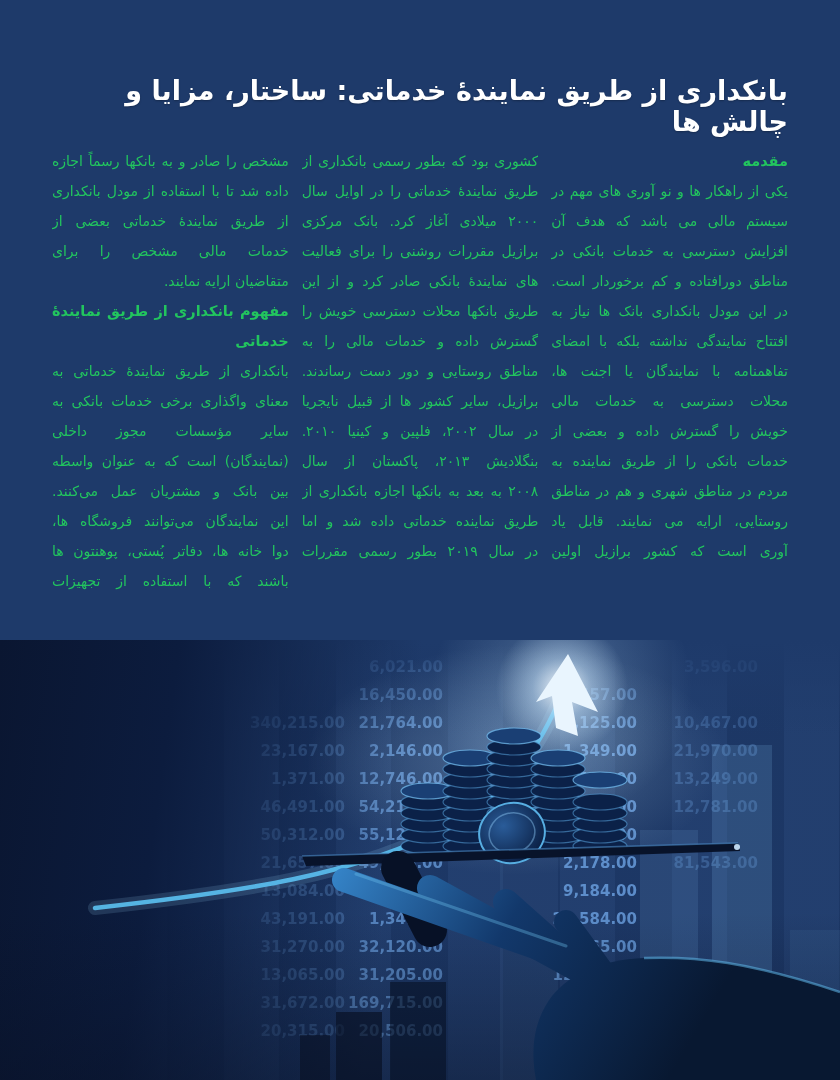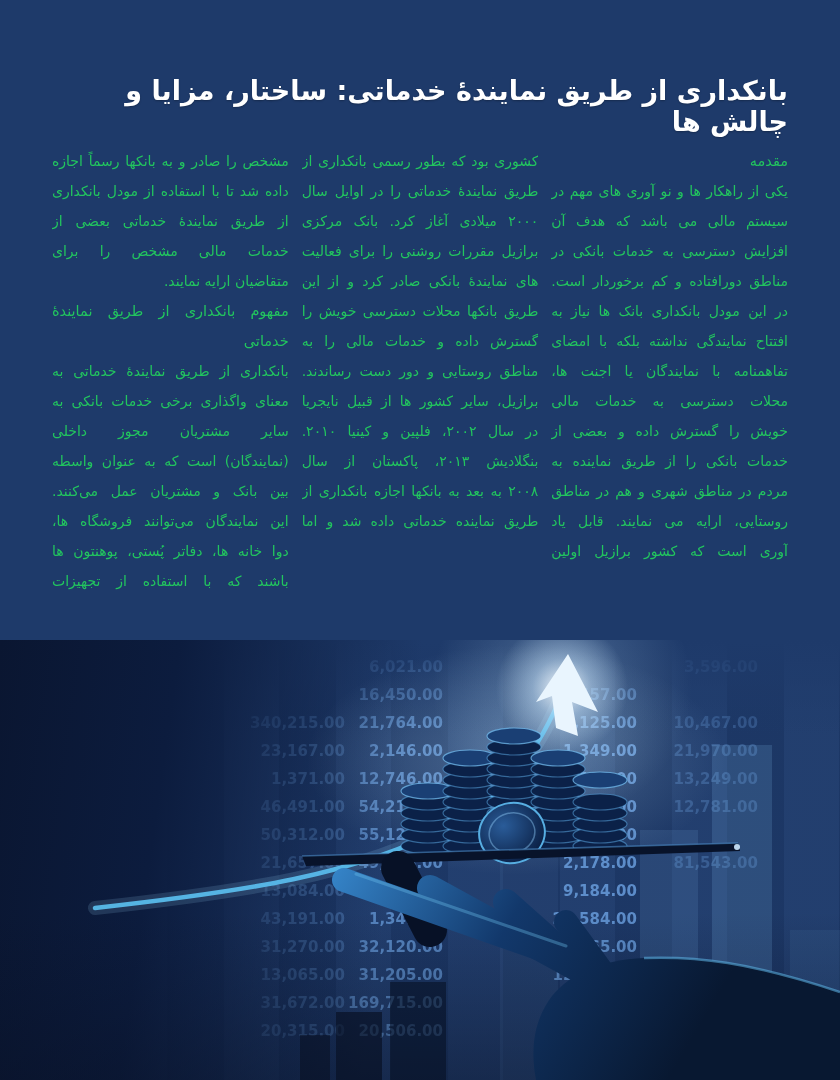--- a/index.html
+++ b/index.html
@@ -20,21 +20,21 @@
   .columns{
     position:absolute;top:146px;right:52px;left:52px;height:500px;
     display:flex;gap:13px;
   }
   .col{flex:1;min-width:0;color:#22c55e;font-size:14px;}
   .line{
     height:30px;line-height:30px;overflow:hidden;
     text-align:justify;text-align-last:justify;
   }
   .line.nojust{text-align:right;text-align-last:right;}
-  .line.bold{font-weight:normal;font-size:14.5px;}
+  .line.bold{font-weight:bold;font-size:14.5px;}
   
   .photo{position:absolute;top:640px;left:0;width:840px;height:440px;}
   .stripes{position:absolute;inset:0;
     background:repeating-linear-gradient(90deg,
       rgba(170,210,255,.03) 0 55px, rgba(5,10,25,.06) 55px 112px);}
   .numbers{position:absolute;inset:0;}
   .numrow{position:absolute;left:0;right:0;height:28px;}
   .numrow:nth-of-type(1){top:18px}.numrow:nth-of-type(2){top:46px}
   .numrow:nth-of-type(3){top:74px}.numrow:nth-of-type(4){top:102px}
   .numrow:nth-of-type(5){top:130px}.numrow:nth-of-type(6){top:158px}
@@ -89,33 +89,34 @@
         <div class="line">برازیل مقررات روشنی را برای فعالیت</div>
         <div class="line">های نمایندهٔ بانکی صادر کرد و از این</div>
         <div class="line">طریق بانکها محلات دسترسی خویش را</div>
         <div class="line">گسترش داده و خدمات مالی را به</div>
         <div class="line">مناطق روستایی و دور دست رساندند.</div>
         <div class="line">برازیل، سایر کشور ها از قبیل نایجریا</div>
         <div class="line">در سال ۲۰۰۲، فلپین و کینیا ۲۰۱۰.</div>
         <div class="line">بنگلادیش ۲۰۱۳، پاکستان از سال</div>
         <div class="line">۲۰۰۸ به بعد به بانکها اجازه بانکداری از</div>
         <div class="line">طریق نماینده خدماتی داده شد و اما</div>
+        <div class="line">در سال ۲۰۱۹ بطور رسمی مقررات</div>
       </div>
     <div class="col">
 
     <div class="line">مشخص را صادر و به بانکها رسماً اجازه</div>
         <div class="line">داده شد تا با استفاده از مودل بانکداری</div>
         <div class="line">از طریق نمایندهٔ خدماتی بعضی از</div>
         <div class="line">خدمات مالی مشخص را برای</div>
         <div class="line nojust">متقاضیان ارایه نمایند.</div>
         <div class="line bold">مفهوم بانکداری از طریق نمایندهٔ</div>
         <div class="line bold nojust">خدماتی</div>
         <div class="line">بانکداری از طریق نمایندهٔ خدماتی به</div>
         <div class="line">معنای واگذاری برخی خدمات بانکی به</div>
-        <div class="line">سایر مشتریان مجوز داخلی</div>
+        <div class="line">سایر مؤسسات مجوز داخلی</div>
         <div class="line">(نمایندگان) است که به عنوان واسطه</div>
         <div class="line">بین بانک و مشتریان عمل می‌کنند.</div>
         <div class="line">این نمایندگان می‌توانند فروشگاه ها،</div>
         <div class="line">دوا خانه ها، دفاتر پُستی، پوهنتون ها</div>
         <div class="line">باشند که با استفاده از تجهیزات</div>
       </div>
   </div>
 
   <div class="photo">
     <div class="stripes"></div>

